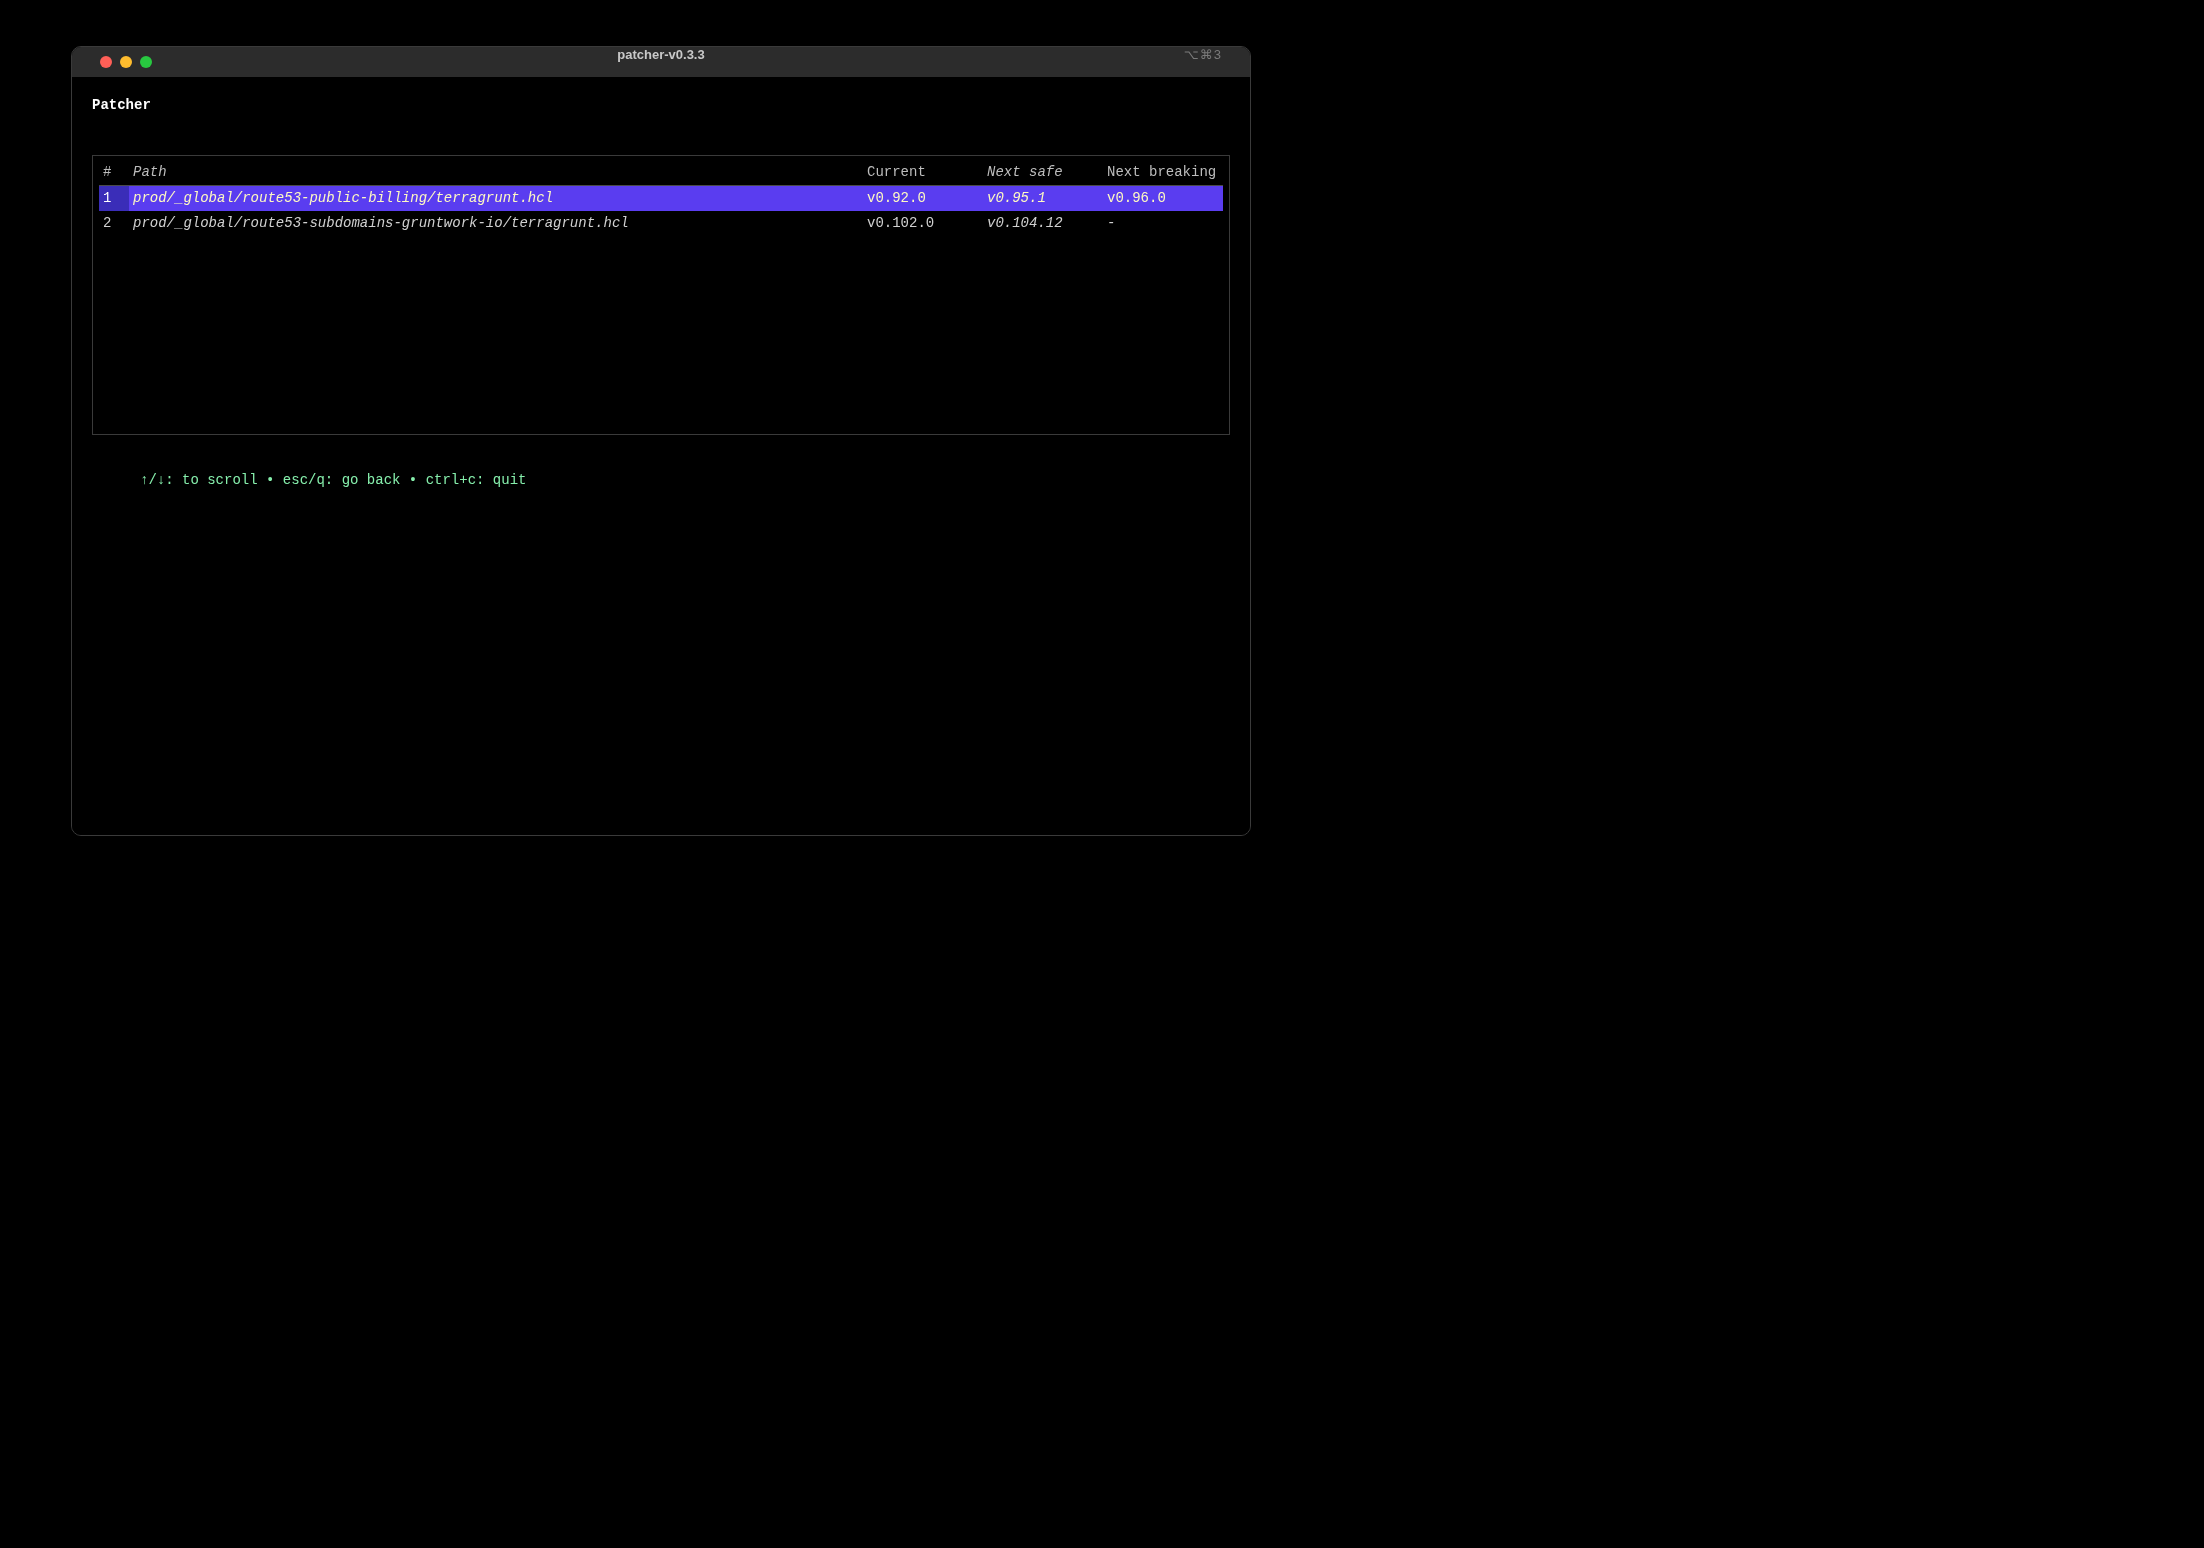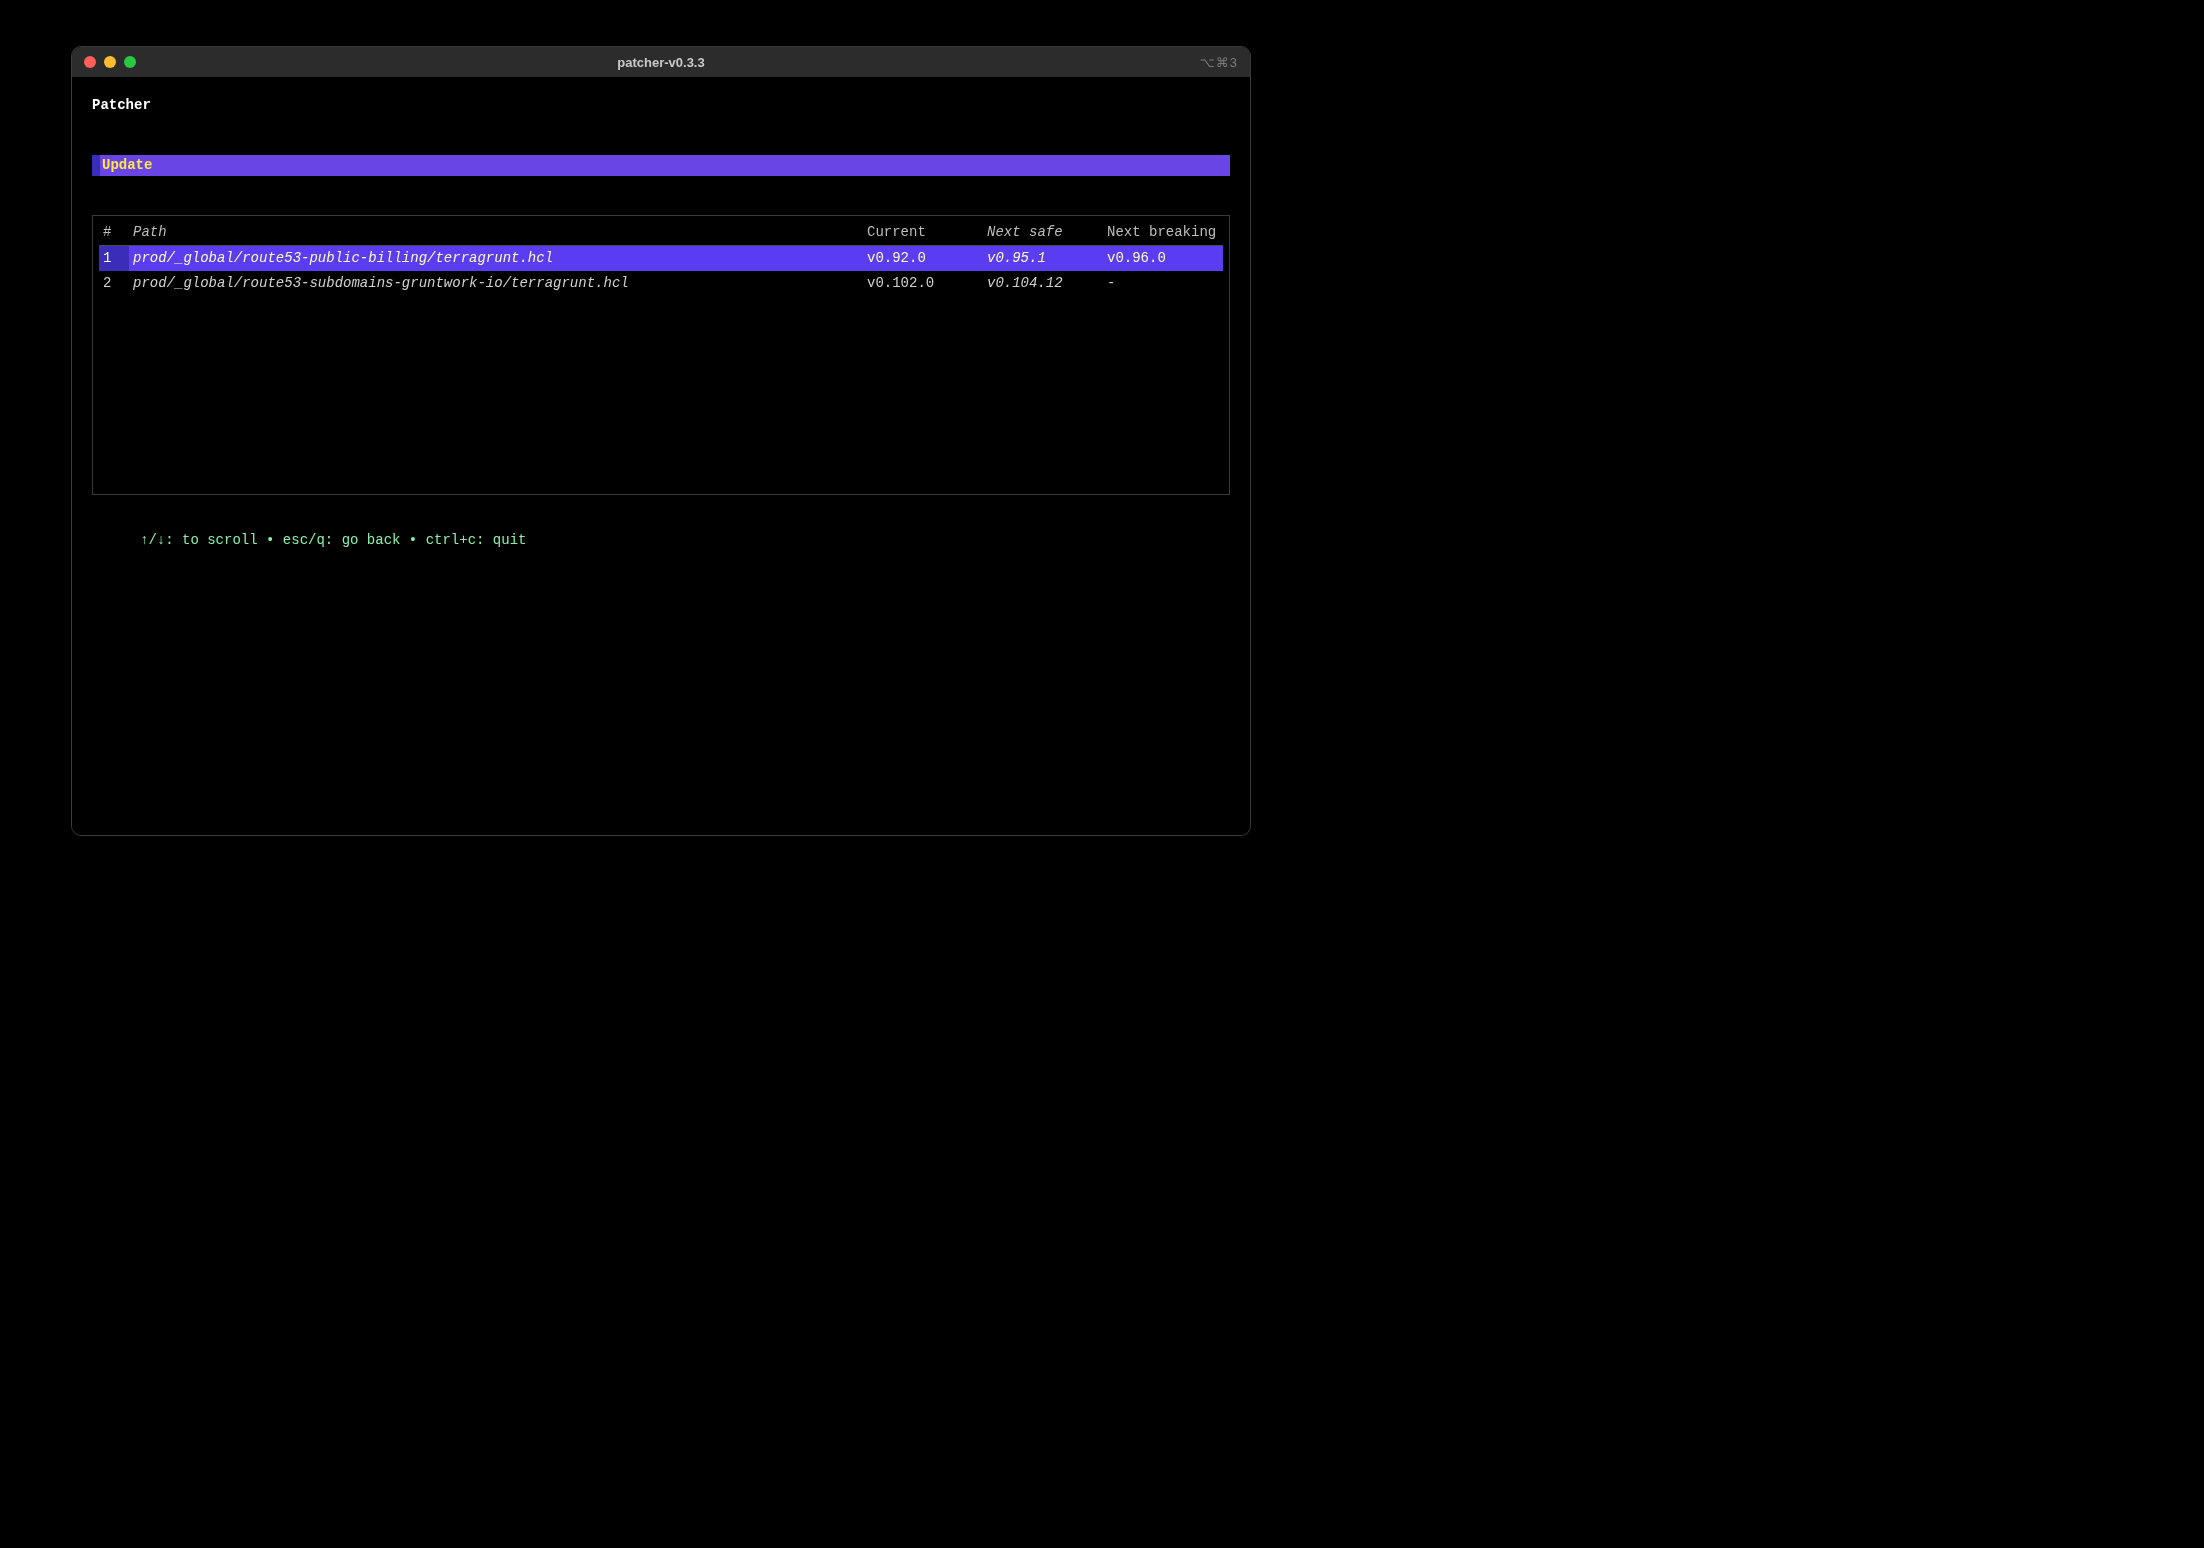--- a/index.html
+++ b/index.html
@@ -23,23 +23,22 @@
     border-radius: 10px;
     overflow: hidden;
     box-shadow: 0 10px 40px rgba(0,0,0,0.6);
     display: flex;
     flex-direction: column;
   }
   .titlebar {
     height: 30px;
     background: #2c2c2c;
     display: flex;
-    align-items: center;
     position: relative;
-    padding: 0 12px;
+    padding: 0 28px;
     flex-shrink: 0;
   }
   .traffic-lights {
     display: flex;
     gap: 8px;
     align-items: center;
   }
   .traffic-light {
     width: 12px; height: 12px;
     border-radius: 50%;
@@ -162,24 +161,20 @@
       <div class="traffic-light tl-min"></div>
       <div class="traffic-light tl-max"></div>
     </div>
     <div class="win-title">patcher-v0.3.3</div>
     <div class="win-right">⌥⌘3</div>
   </div>
 
   <div class="term">
     <div class="app-title">Patcher</div>
 
-    <div class="update-bar">
-      <span class="accent"></span>
-      <span class="label">Update</span>
-    </div>
 
 
     <div class="table-box">
       <table class="tbl">
         <thead>
           <tr>
             <th class="col-num">#</th>
             <th class="col-path">Path</th>
             <th class="col-cur">Current</th>
             <th class="col-safe">Next safe</th>

